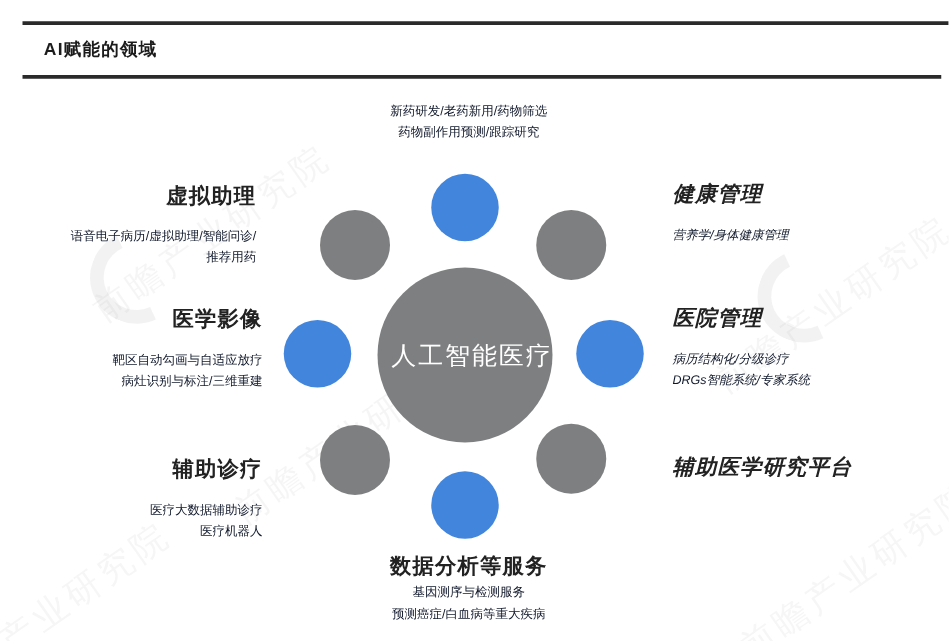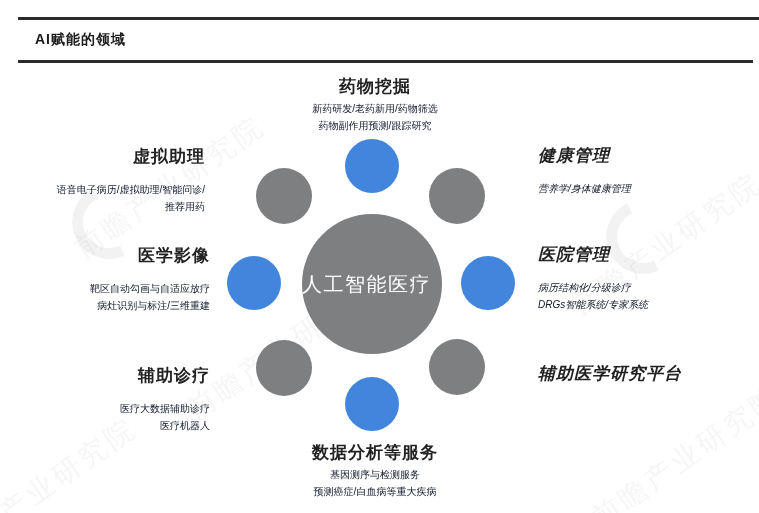--- a/index.html
+++ b/index.html
@@ -7,21 +7,21 @@
   .stage{position:relative;width:759px;height:513px;background:#ffffff;overflow:hidden;}
 
   
   .rule{position:absolute;height:2.5px;background:#2a2a2a;}
   .rule-top{left:18px;right:0;top:17px;}
   .rule-bottom{left:18px;right:6px;top:60px;}
   .page-title{position:absolute;left:35px;top:31px;font-size:14px;font-weight:bold;color:#1c1c1c;letter-spacing:1px;}
 
   
   .circle{position:absolute;border-radius:50%;}
-  .center-circle{left:302px;top:214px;width:140px;height:140px;display:flex;align-items:center;justify-content:flex-start;}
+  .center-circle{left:302px;top:214px;width:140px;height:140px;display:flex;align-items:center;justify-content:flex-end;}
   .center-circle span{color:#ffffff;font-size:20px;letter-spacing:1.5px;white-space:nowrap;}
   .sat{width:54px;height:54px;}
   .sat-diag{width:56px;height:56px;}
   .sat-top{left:345px;top:139px;}
   .sat-top-left{left:256px;top:168px;}
   .sat-top-right{left:429px;top:168px;}
   .sat-left{left:227px;top:256px;}
   .sat-right{left:461px;top:256px;}
   .sat-bottom-left{left:256px;top:340px;}
   .sat-bottom-right{left:429px;top:339px;}
@@ -81,21 +81,20 @@
   <div class="circle sat sat-right" style="background: rgb(66, 133, 220);"></div>
   <div class="circle sat-diag sat-bottom-left" style="background: rgb(126, 127, 128);"></div>
   <div class="circle sat-diag sat-bottom-right" style="background: rgb(126, 127, 128);"></div>
   <div class="circle sat sat-bottom" style="background: rgb(66, 133, 220);"></div>
 
   <div class="circle center-circle" style="background: rgb(126, 127, 128);">
     <span>人工智能医疗</span>
   </div>
 
   <div class="label-block pos-top align-center vgap">
-    <div class="node-title">药物挖掘</div>
     <div class="node-lines">
       <div class="node-line">新药研发/老药新用/药物筛选</div>
       <div class="node-line">药物副作用预测/跟踪研究</div>
     </div>
   </div>
 
   <div class="label-block pos-top-left align-right">
     <div class="node-title">虚拟助理</div>
     <div class="node-lines">
       <div class="node-line">语音电子病历/虚拟助理/智能问诊/</div>

